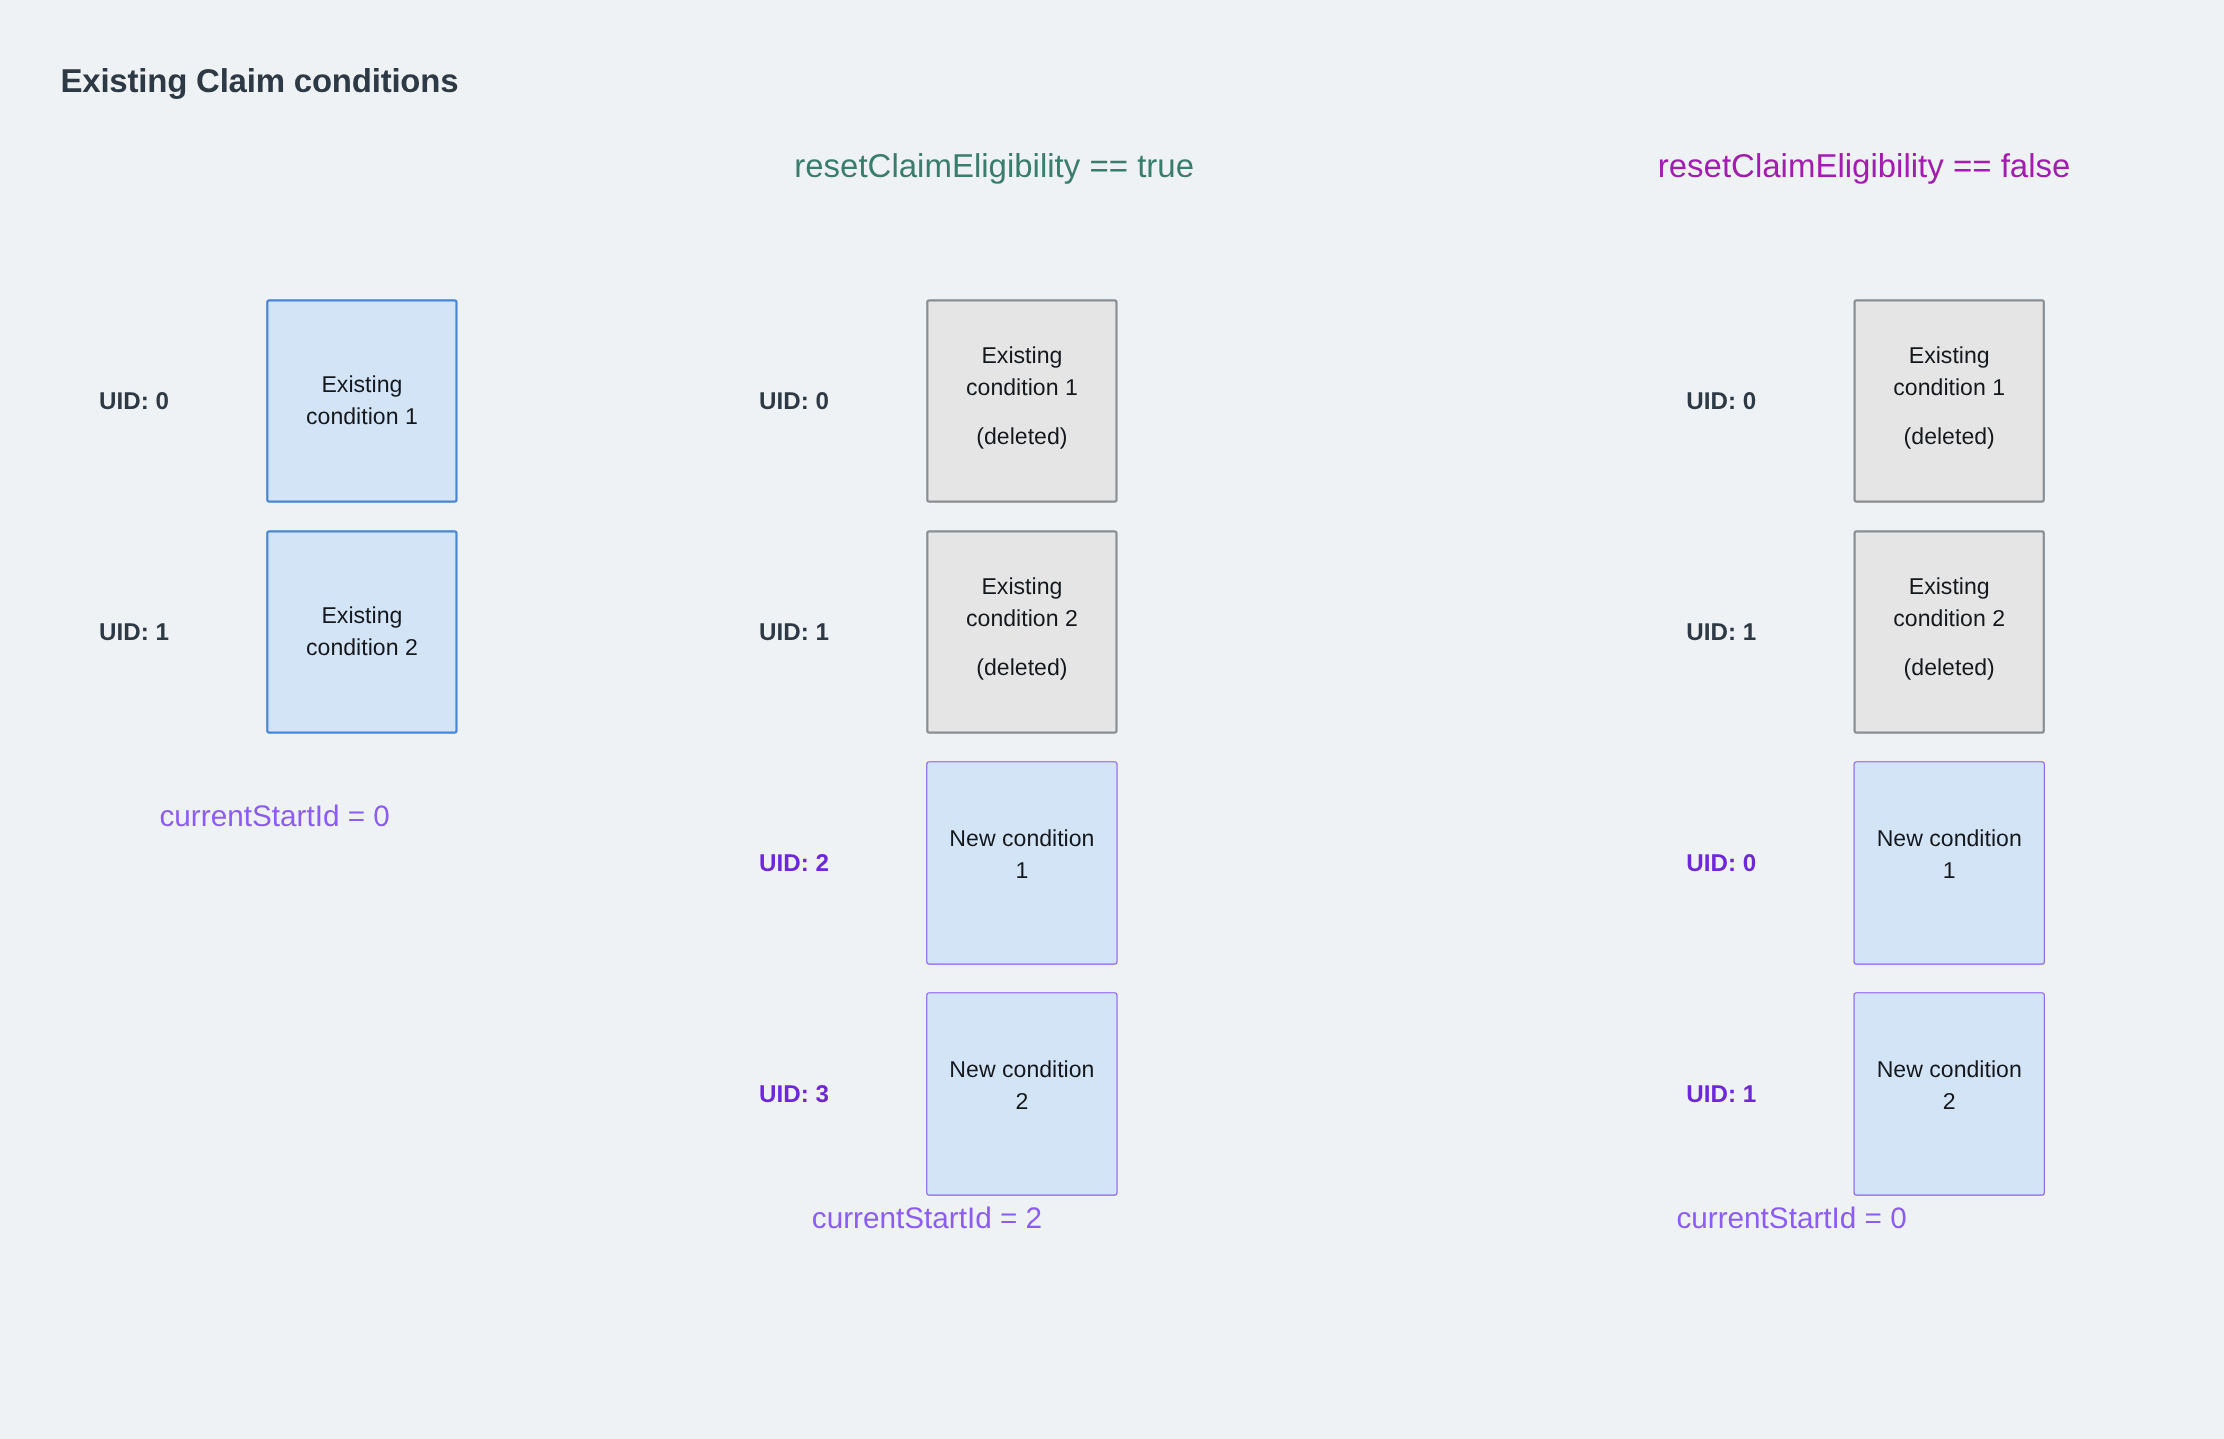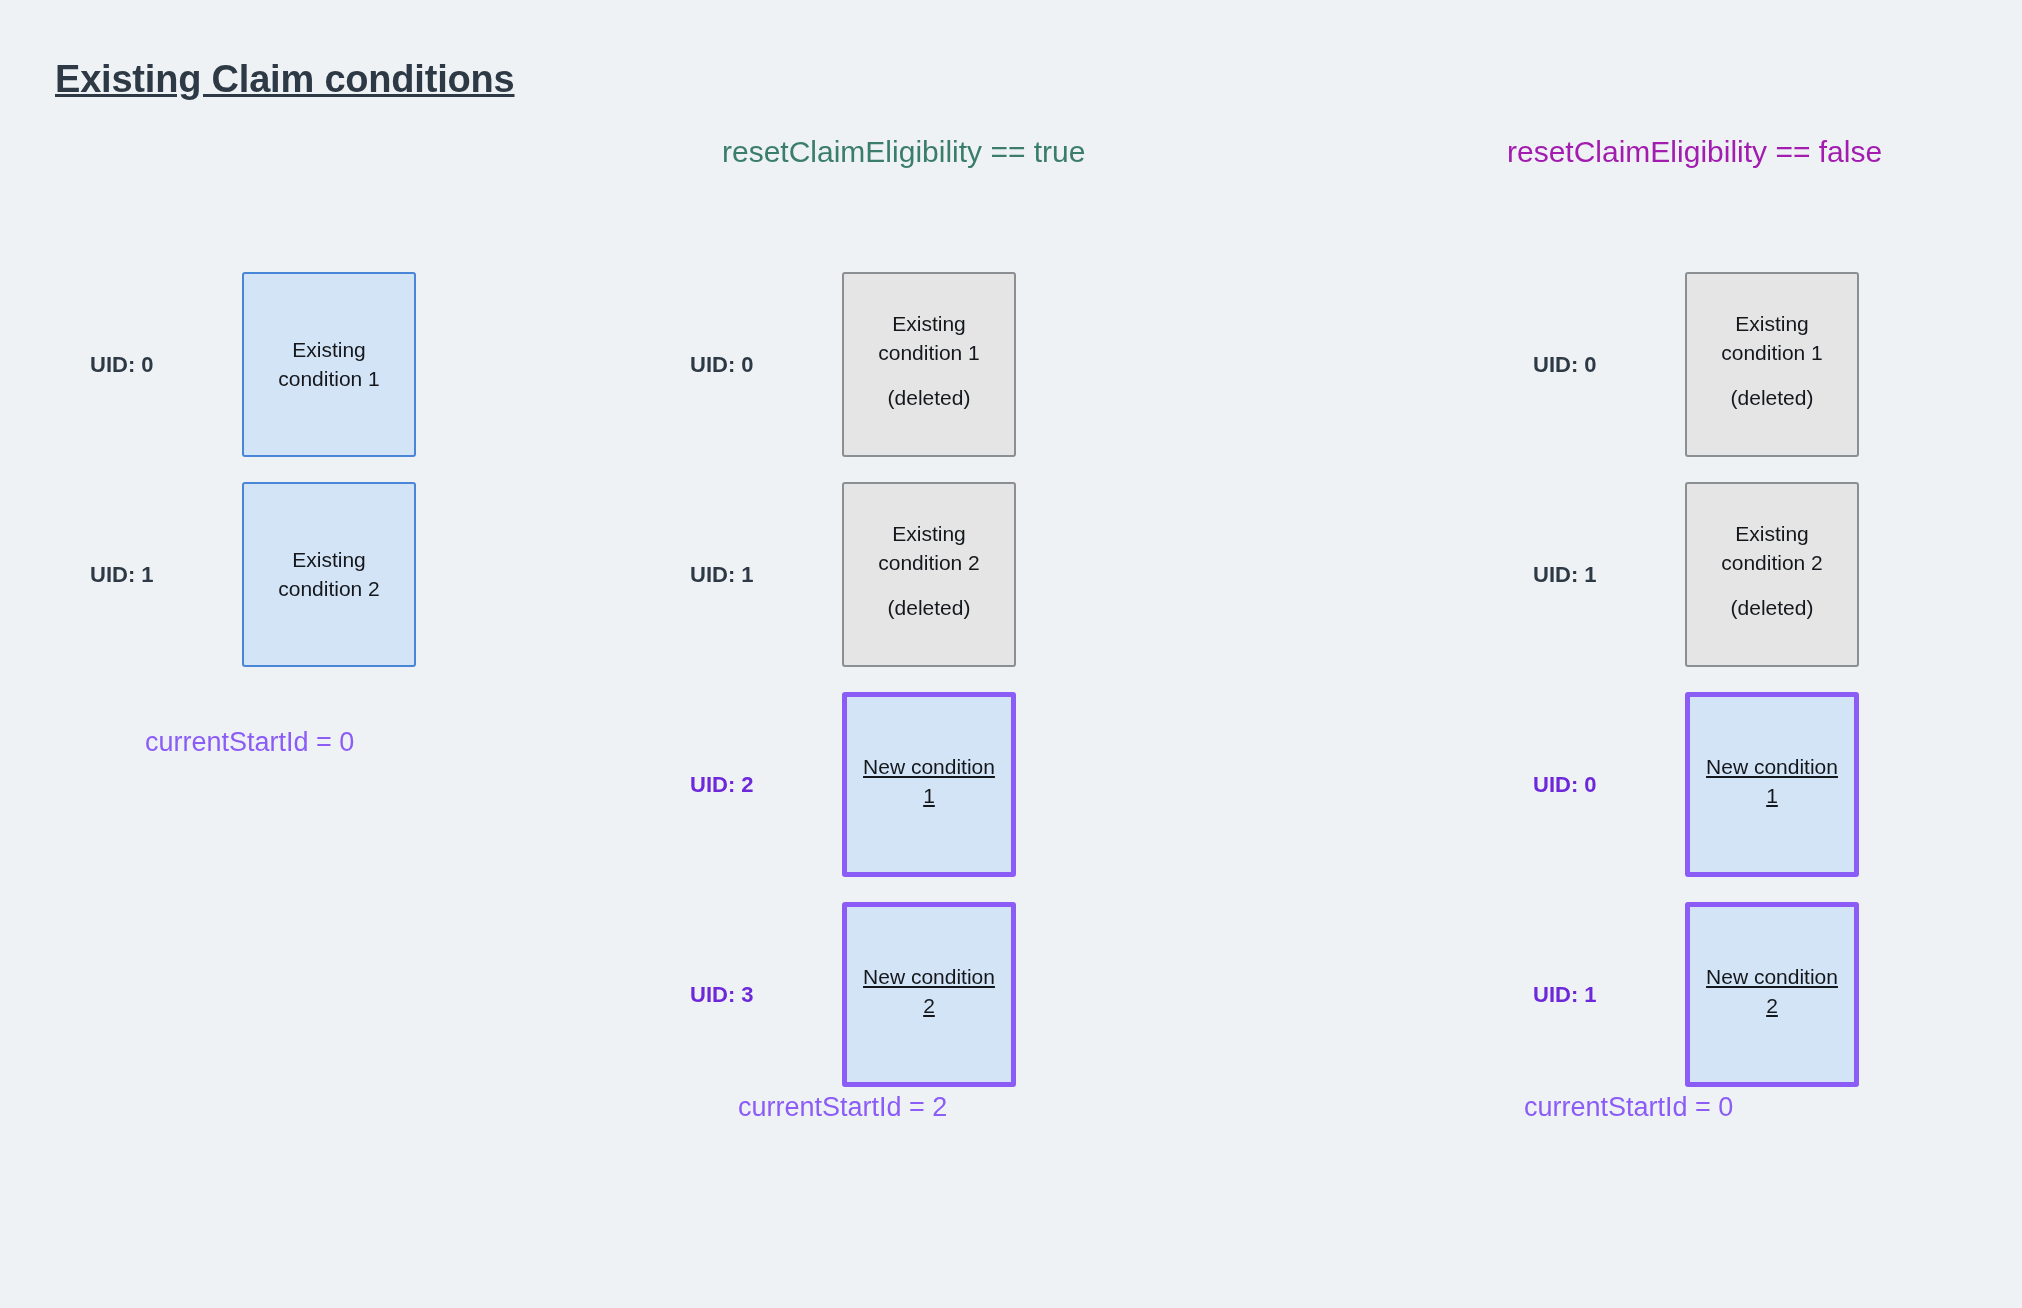--- a/index.html
+++ b/index.html
@@ -19,26 +19,25 @@
 
   .canvas {
     position: relative;
     width: 2022px;
     height: 1308px;
   }
 
   
   .heading {
     position: absolute;
-    font-size: 38px;
+    font-size: 30px;
     font-weight: bold;
     color: #2d3a46;
     letter-spacing: -0.2px;
     white-space: nowrap;
-    text-decoration: underline;
   }
   #heading-left  { left: 55px;  top: 58px; }
   #heading-right { left: 1066px; top: 58px; }
 
   
   .cond-label {
     position: absolute;
     font-size: 30px;
     font-weight: normal;
     white-space: nowrap;
@@ -98,24 +97,23 @@
     border: 2px solid #4a86d8;
   }
   .cond-box.deleted {
     background: #e5e5e5;
     border: 2px solid #8a8f94;
     justify-content: flex-start;
     padding-top: 36px;
   }
   .cond-box.new {
     background: #d4e4f7;
-    border: 5px solid #8b5cf6;
+    border: 1px solid #8b5cf6;
     justify-content: flex-start;
     padding-top: 56px;
-    text-decoration: underline;
   }
 
   .box-title { white-space: pre-line; }
   .box-note { margin-top: 16px; }
 
   
   .footer-note {
     position: absolute;
     font-size: 27px;
     color: #8b5cf6;

